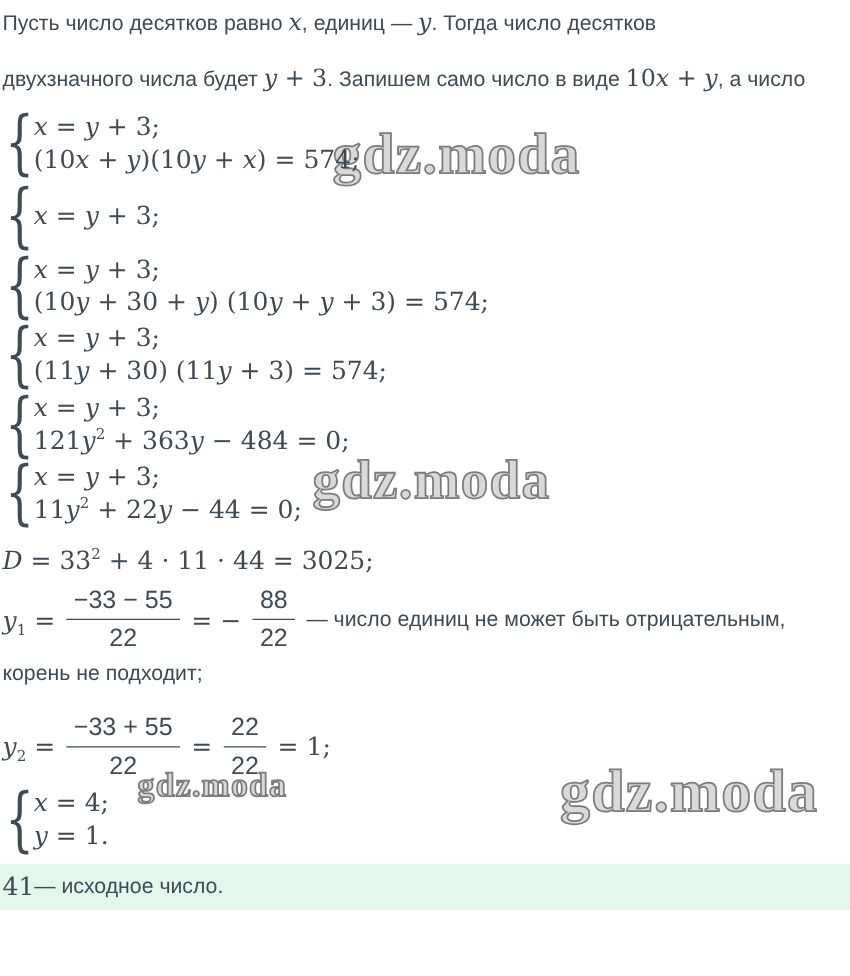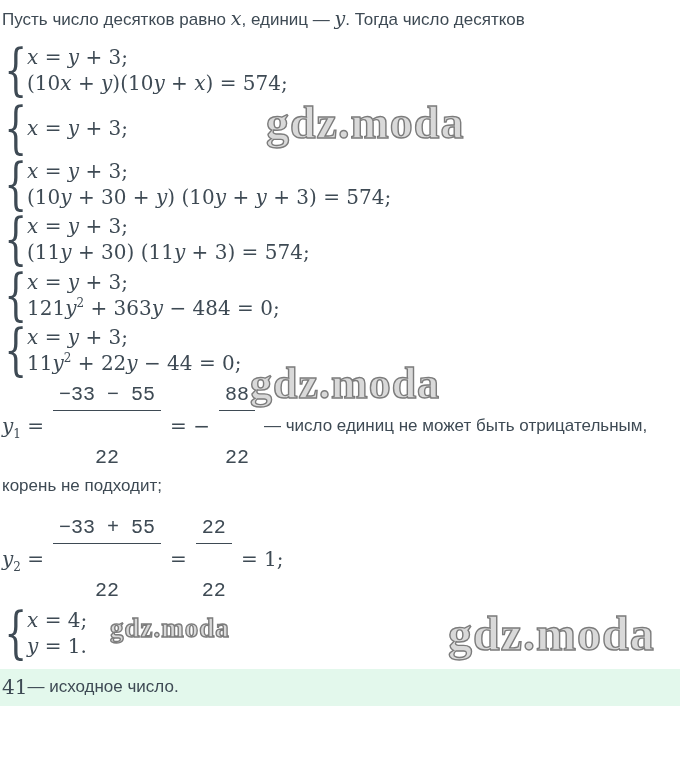--- a/index.html
+++ b/index.html
@@ -16,23 +16,22 @@
   .math sub{font-size:12px;line-height:0;}
   .system{display:flex;align-items:center;}
   .brace{
     font-family:"DejaVu Serif",serif;font-size:50px;font-weight:400;
     display:inline-block;width:16px;line-height:1;
     transform:scale(0.72,1.12);transform-origin:center;
   }
   .sysrows{display:flex;flex-direction:column;margin-left:9px;}
   .frac{
     display:inline-flex;flex-direction:column;align-items:center;
-    font-family:Liberation Mono, monospace;font-size:20px;line-height:1.2;
+    font-family:Liberation Sans, sans-serif;font-size:20px;line-height:1.2;
     vertical-align:middle;
-    gap:32px;
   }
   .frac .num{border-bottom:1.6px solid #3e4a54;padding:0 6px 3px;}
   .frac .den{padding:3px 6px 0;}
   .eqrow{display:flex;align-items:center;gap:9px;}
   .note{font-family:"Liberation Sans",sans-serif;font-size:17px;white-space:nowrap;text-align:right;}
   .answer-band{
     background:#e3f8ec;display:flex;align-items:center;
     padding:5px 0 6px 2px;width:680px;margin-left:-2px;
   }
   .wm{
@@ -45,20 +44,21 @@
     pointer-events:none;user-select:none;
   }
 </style>
 </head>
 <body>
 
 <div class="doc">
 
   <p class="sans"><span>Пусть число десятков равно </span><span class="math" style="font-size:19px"><span class="v">x</span></span><span>, единиц — </span><span class="math" style="font-size:19px"><span class="v">y</span></span><span>. Тогда число десятков</span></p>
 
+  <p class="sans" style="margin-top:20px"><span>двухзначного числа будет </span><span class="math" style="font-size:19px"><span class="v">y</span><span> + 3</span></span><span>. Запишем само число в виде </span><span class="math" style="font-size:19px"><span>10</span><span class="v">x</span><span> + </span><span class="v">y</span></span><span>, а число</span></p>
 
   <div class="system" style="margin-top:13px">
     <span class="brace">{</span>
     <div class="sysrows">
       <span class="math"><span class="v">x</span><span> = </span><span class="v">y</span><span> + 3;</span></span>
       <span class="math"><span>(10</span><span class="v">x</span><span> + </span><span class="v">y</span><span>)(10</span><span class="v">y</span><span> + </span><span class="v">x</span><span>) = 574;</span></span>
     </div>
   </div>
 
   <div class="system" style="margin-top:7px">
@@ -93,20 +93,21 @@
   </div>
 
   <div class="system" style="margin-top:3px">
     <span class="brace">{</span>
     <div class="sysrows">
       <span class="math"><span class="v">x</span><span> = </span><span class="v">y</span><span> + 3;</span></span>
       <span class="math"><span>11</span><span class="v">y</span><sup><span>2</span></sup><span> + 22</span><span class="v">y</span><span> − 44 = 0;</span></span>
     </div>
   </div>
 
+  <p class="math" style="margin:15px 0 0"><span class="v">D</span><span> = 33</span><sup><span>2</span></sup><span> + 4 · 11 · 44 = 3025;</span></p>
 
   <div class="eqrow" style="margin-top:7px">
     <span class="math"><span class="v">y</span><sub><span>1</span></sub><span> =</span></span>
     <span class="frac">
       <span class="num">−33 − 55</span>
       <span class="den">22</span>
     </span>
     <span class="math"><span>= −</span></span>
     <span class="frac">
       <span class="num">88</span>

